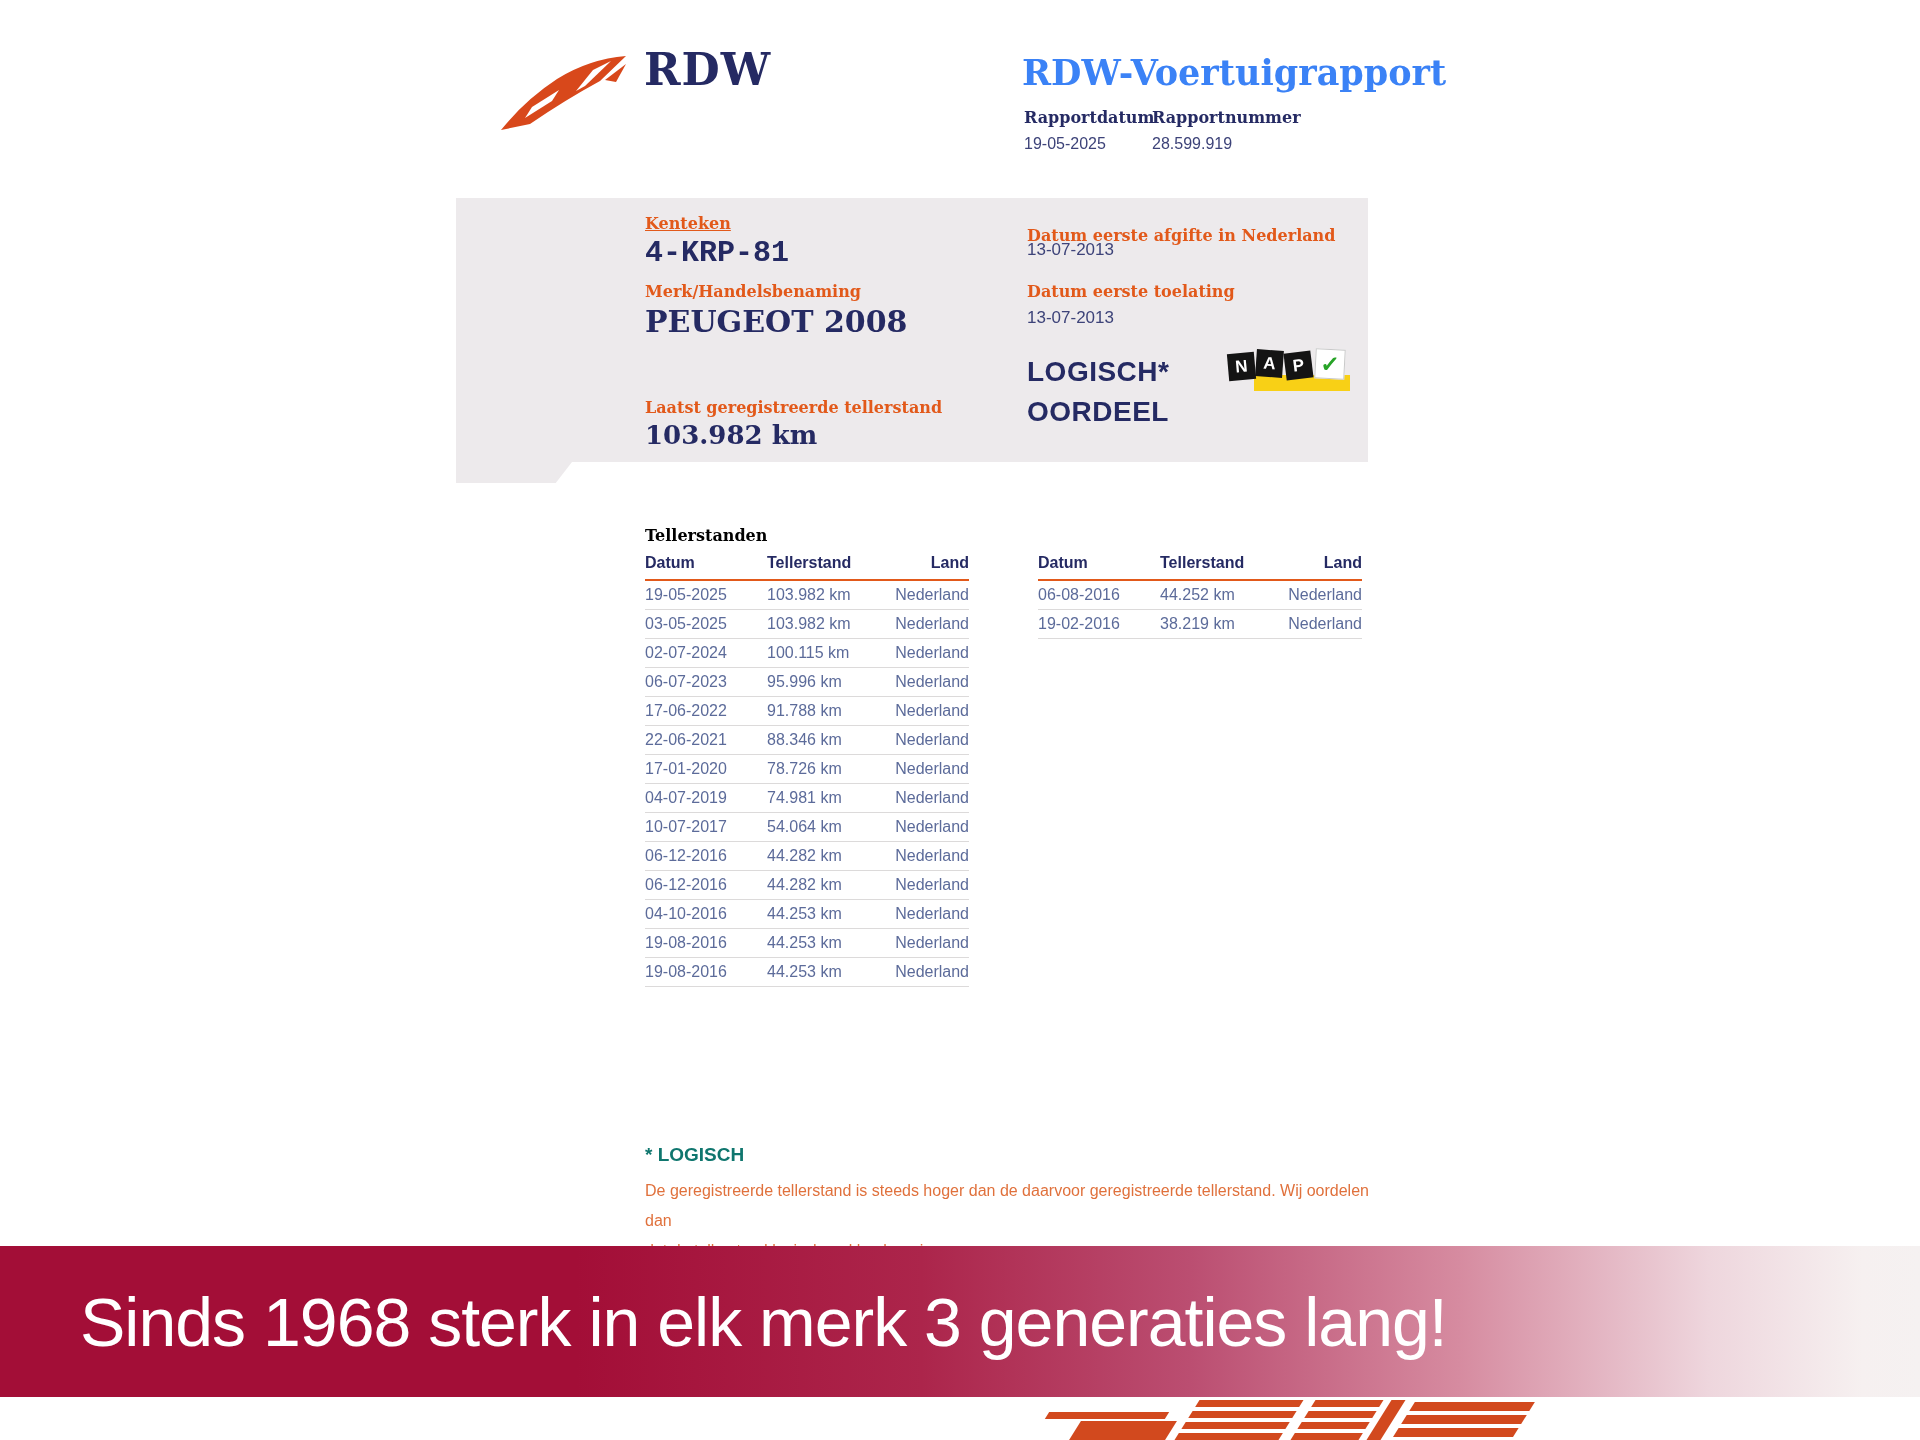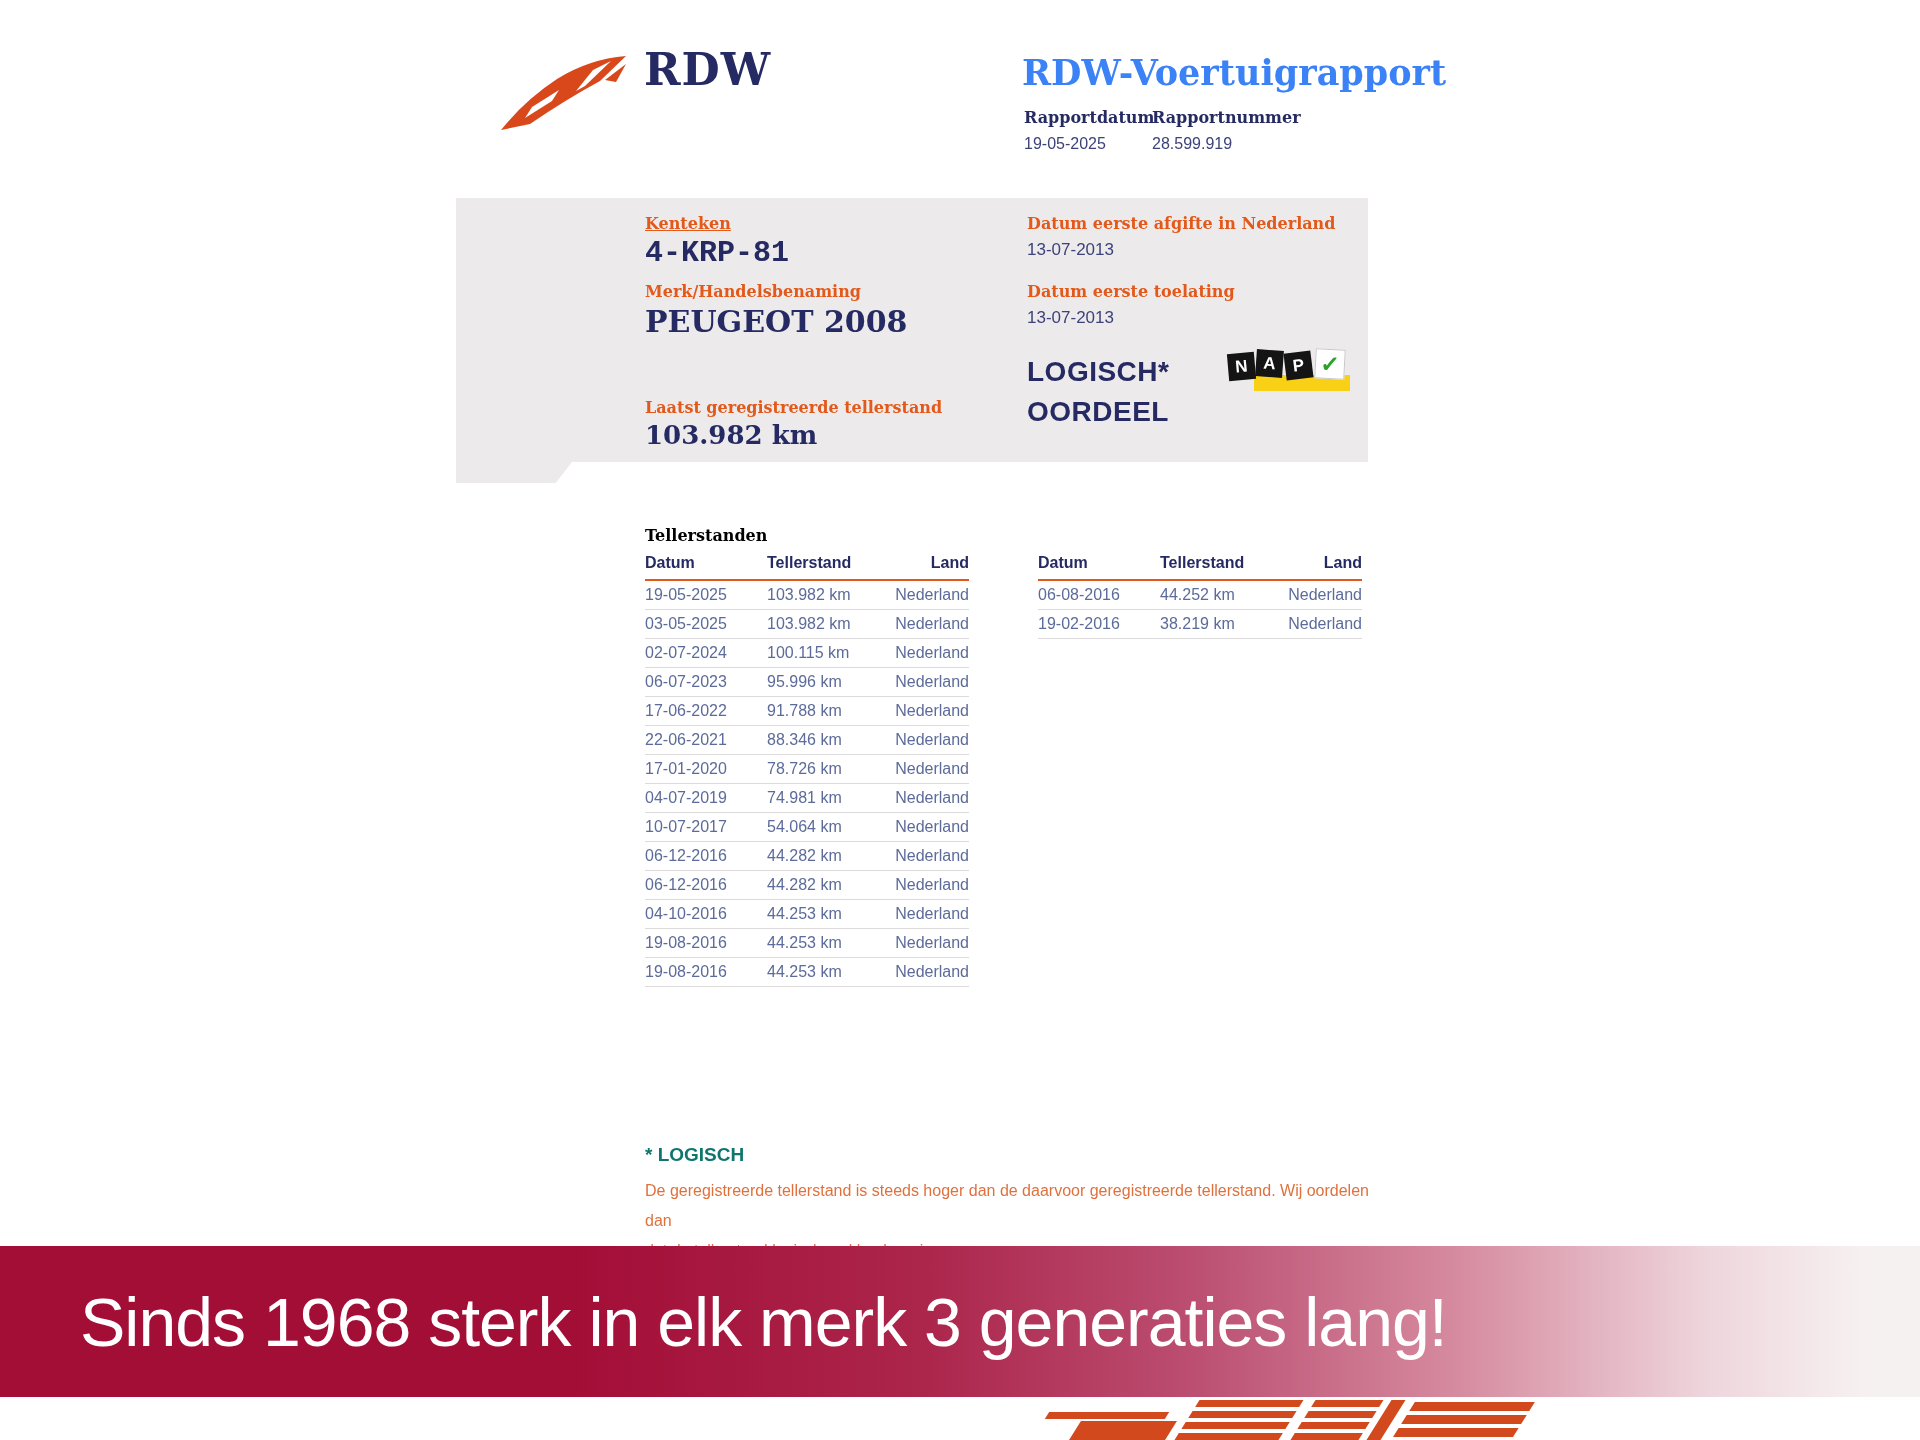--- a/index.html
+++ b/index.html
@@ -113,21 +113,21 @@
   </div>
 
   <div class="abs graybox">
     <span class="olabel" style="left:189px;top:16px;text-decoration:underline;">Kenteken</span>
     <span class="bigval" style="left:189px;top:38px;font-family:Liberation Mono, monospace;">4-KRP-81</span>
     <span class="olabel" style="left:189px;top:84px;">Merk/Handelsbenaming</span>
     <span class="bigval" style="left:189px;top:106px;">PEUGEOT 2008</span>
     <span class="olabel" style="left:189px;top:200px;">Laatst geregistreerde tellerstand</span>
     <span class="midval" style="left:189px;top:222px;">103.982 km</span>
 
-    <span class="olabel" style="left:571px;top:16px;text-align:right;">Datum eerste afgifte in Nederland</span>
+    <span class="olabel" style="left:571px;top:28px;text-align:right;">Datum eerste afgifte in Nederland</span>
     <span class="smallval" style="left:571px;top:42px;">13-07-2013</span>
     <span class="olabel" style="left:571px;top:84px;">Datum eerste toelating</span>
     <span class="smallval" style="left:571px;top:110px;">13-07-2013</span>
 
     <span class="verdict" style="left:571px;top:158px;">LOGISCH*</span>
     <span class="verdict" style="left:571px;top:198px;">OORDEEL</span>
 
     <div class="abs nap">
       <div class="nap-bar"></div>
       <span class="nap-sq nap1">N</span>

